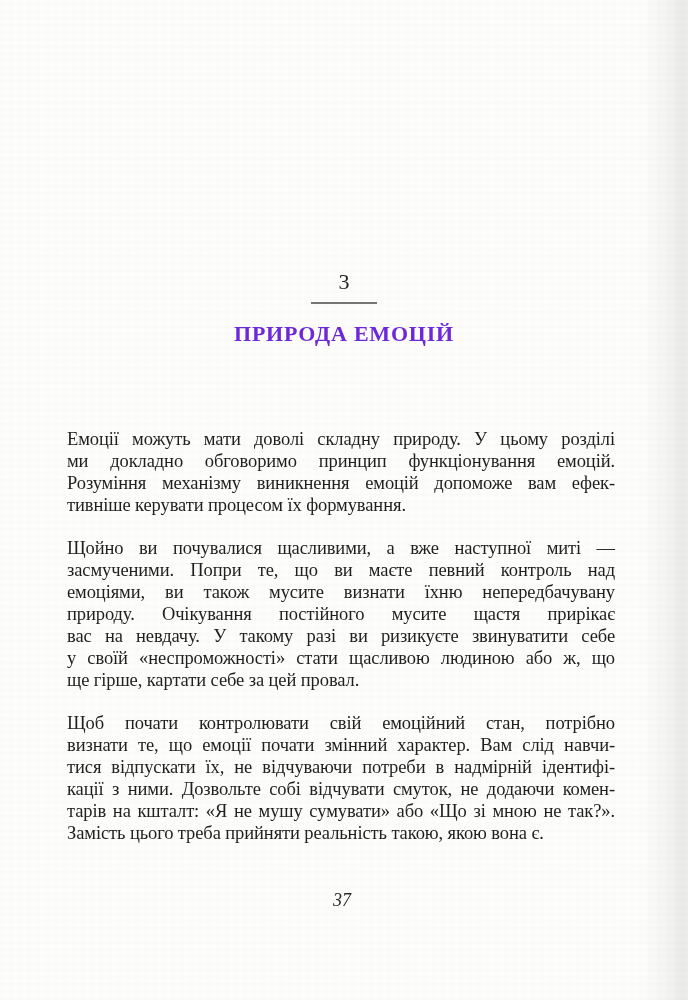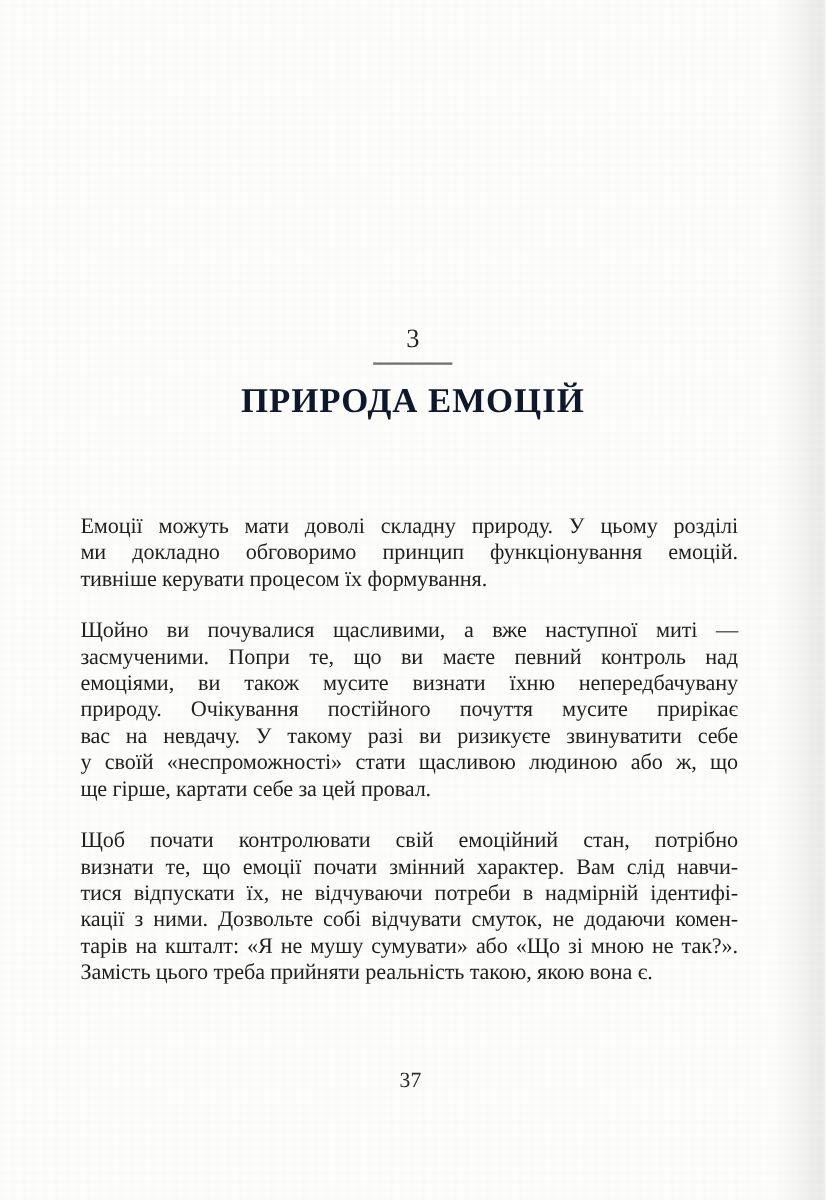--- a/index.html
+++ b/index.html
@@ -51,25 +51,25 @@
     color: #262626;
   }
   .chapter-rule {
     width: 66px;
     height: 1.5px;
     background: #767676;
     margin: 6px auto 0 auto;
   }
   .chapter-title {
     margin: 16px 0 0 0;
-    font-size: 29px;
+    font-size: 22px;
     line-height: 28px;
     font-weight: bold;
     letter-spacing: 0.8px;
-    color: #0f172a;
+    color: #6d28d9;
   }
   .body-text {
     position: absolute;
     top: 428px;
     left: 67px;
     width: 548px;
     font-size: 18.5px;
     line-height: 22px;
     letter-spacing: -0.1px;
   }
@@ -85,44 +85,46 @@
     text-align-last: left;
   }
   .page-number {
     position: absolute;
     top: 890px;
     left: 0;
     right: 4px;
     text-align: center;
     font-size: 18px;
     color: #2a2a2a;
+    font-style: italic;
   }
 </style>
 </head>
 <body>
 
 <div class="page">
 
   <div class="chapter-head">
     <div class="chapter-number">3</div>
     <div class="chapter-rule"></div>
     <h1 class="chapter-title">ПРИРОДА ЕМОЦІЙ</h1>
   </div>
 
   <div class="body-text">
       <div class="para">
         <div class="line">Емоції можуть мати доволі складну природу. У цьому розділі</div>
         <div class="line">ми докладно обговоримо принцип функціонування емоцій.</div>
+        <div class="line">Розуміння механізму виникнення емоцій допоможе вам ефек-</div>
         <div class="line last">тивніше керувати процесом їх формування.</div>
       </div>
       <div class="para">
         <div class="line">Щойно ви почувалися щасливими, а вже наступної миті —</div>
         <div class="line">засмученими. Попри те, що ви маєте певний контроль над</div>
         <div class="line">емоціями, ви також мусите визнати їхню непередбачувану</div>
-        <div class="line">природу. Очікування постійного почуття мусите прирікає</div>
+        <div class="line">природу. Очікування постійного мусите щастя прирікає</div>
         <div class="line">вас на невдачу. У такому разі ви ризикуєте звинуватити себе</div>
         <div class="line">у своїй «неспроможності» стати щасливою людиною або ж, що</div>
         <div class="line last">ще гірше, картати себе за цей провал.</div>
       </div>
       <div class="para">
         <div class="line">Щоб почати контролювати свій емоційний стан, потрібно</div>
         <div class="line">визнати те, що емоції почати змінний характер. Вам слід навчи-</div>
         <div class="line">тися відпускати їх, не відчуваючи потреби в надмірній ідентифі-</div>
         <div class="line">кації з ними. Дозвольте собі відчувати смуток, не додаючи комен-</div>
         <div class="line">тарів на кшталт: «Я не мушу сумувати» або «Що зі мною не так?».</div>

